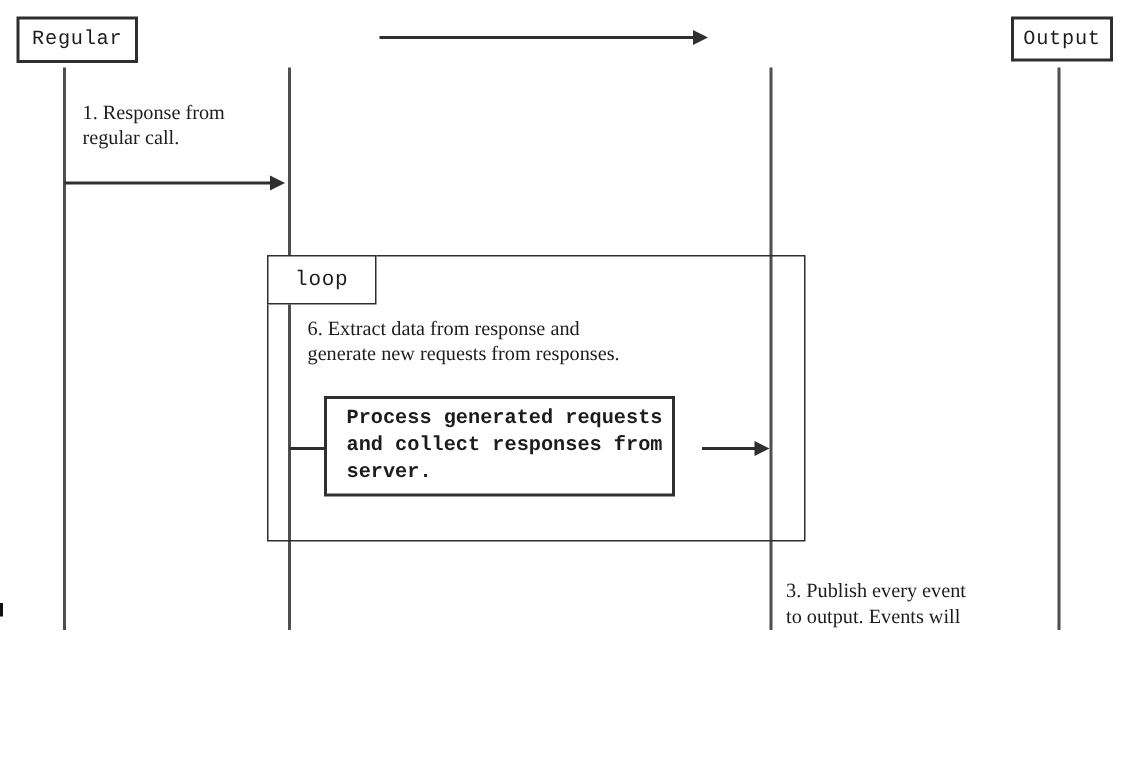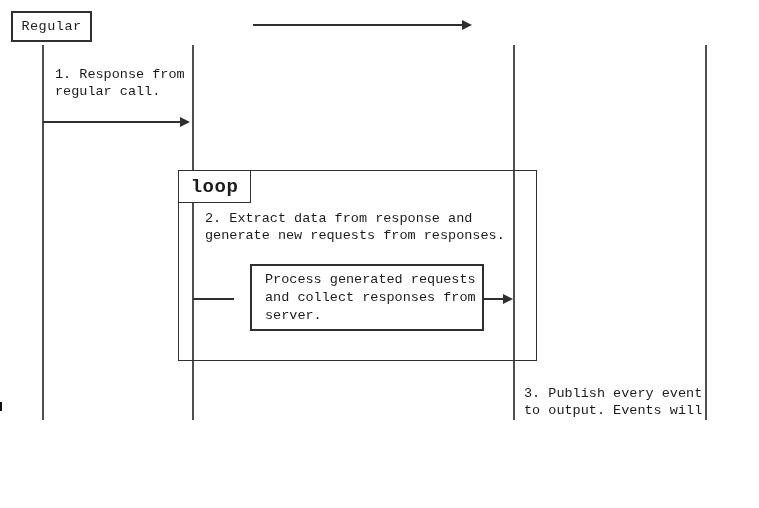--- a/index.html
+++ b/index.html
@@ -22,36 +22,36 @@
   #ll-step1{left:192px;}
   #ll-stepi{left:513px;}
   #ll-output{left:705px;}
   .hline{position:absolute;height:1.5px;background:var(--line,#2f2f2f);z-index:2;}
   .ah-right{
     position:absolute;width:0;height:0;z-index:2;
     border-left:10px solid var(--line,#2f2f2f);
     border-top:5px solid transparent;border-bottom:5px solid transparent;
   }
   .msg{
-    position:absolute;font-size:13.5px;line-height:17px;white-space:pre-line;z-index:3;
+    position:absolute;font-size:13.5px;line-height:17px;white-space:pre-line;z-index:3;font-family:Liberation Serif, serif;
   }
   .loop-frame{
     position:absolute;left:178px;top:170px;width:359px;height:191px;
     box-sizing:border-box;border:1.5px solid var(--line,#2f2f2f);z-index:2;
   }
   .loop-label{
     position:absolute;left:178px;top:170px;width:73px;height:33px;
     box-sizing:border-box;border:1.5px solid var(--line,#2f2f2f);background:#fff;
     display:flex;align-items:center;justify-content:center;
-    font-size:19px;letter-spacing:0.5px;z-index:3;font-weight:bold;
+    font-size:14px;letter-spacing:0.5px;z-index:3;
   }
   .process-box{
-    position:absolute;left:250px;top:264px;width:234px;height:67px;
+    position:absolute;left:216px;top:264px;width:234px;height:67px;
     box-sizing:border-box;border:2px solid var(--line,#2f2f2f);background:#fff;
-    padding:5px 0 0 13px;font-size:13.5px;line-height:18px;white-space:pre-line;z-index:3;
+    padding:5px 0 0 13px;font-size:13.5px;line-height:18px;white-space:pre-line;z-index:3;font-weight:bold;
   }
   
   #chain-line{left:253px;top:24px;width:213px;}
   #chain-head{left:462px;top:20px;}
   
   #msg1-text{left:55px;top:66px;}
   #msg1-line{left:43px;top:121px;width:139px;}
   #msg1-head{left:180px;top:117px;}
   
   #msg2-text{left:205px;top:210px;}
@@ -68,40 +68,43 @@
   .edge-line-bottom{position:absolute;left:0;top:506px;width:759px;height:2px;background:#111;z-index:5;}
 </style>
 </head>
 <body>
 
 <div class="canvas">
 
   <div class="participant" id="p-regular">
     <span>Regular</span>
   </div>
+  <div class="participant" id="p-output">
+    <span>Output</span>
+  </div>
 
   <div class="lifeline" id="ll-regular"></div>
   <div class="lifeline" id="ll-step1"></div>
   <div class="lifeline" id="ll-stepi"></div>
   <div class="lifeline" id="ll-output"></div>
 
   <div class="hline" id="chain-line"></div>
   <div class="ah-right" id="chain-head"></div>
 
   <div class="msg" id="msg1-text">1. Response from
 regular call.</div>
   <div class="hline" id="msg1-line"></div>
   <div class="ah-right" id="msg1-head"></div>
 
   <div class="loop-frame"></div>
   <div class="loop-label">
     <span>loop</span>
   </div>
 
-  <div class="msg" id="msg2-text">2. Extract data from response and
+  <div class="msg" id="msg2-text">6. Extract data from response and
 generate new requests from responses.</div>
 
   <div class="hline" id="proc-line-left"></div>
   <div class="process-box">Process generated requests
 and collect responses from
 server.</div>
   <div class="hline" id="proc-line-right"></div>
   <div class="ah-right" id="proc-head"></div>
 
   <div class="msg" id="msg3-text">3. Publish every event

